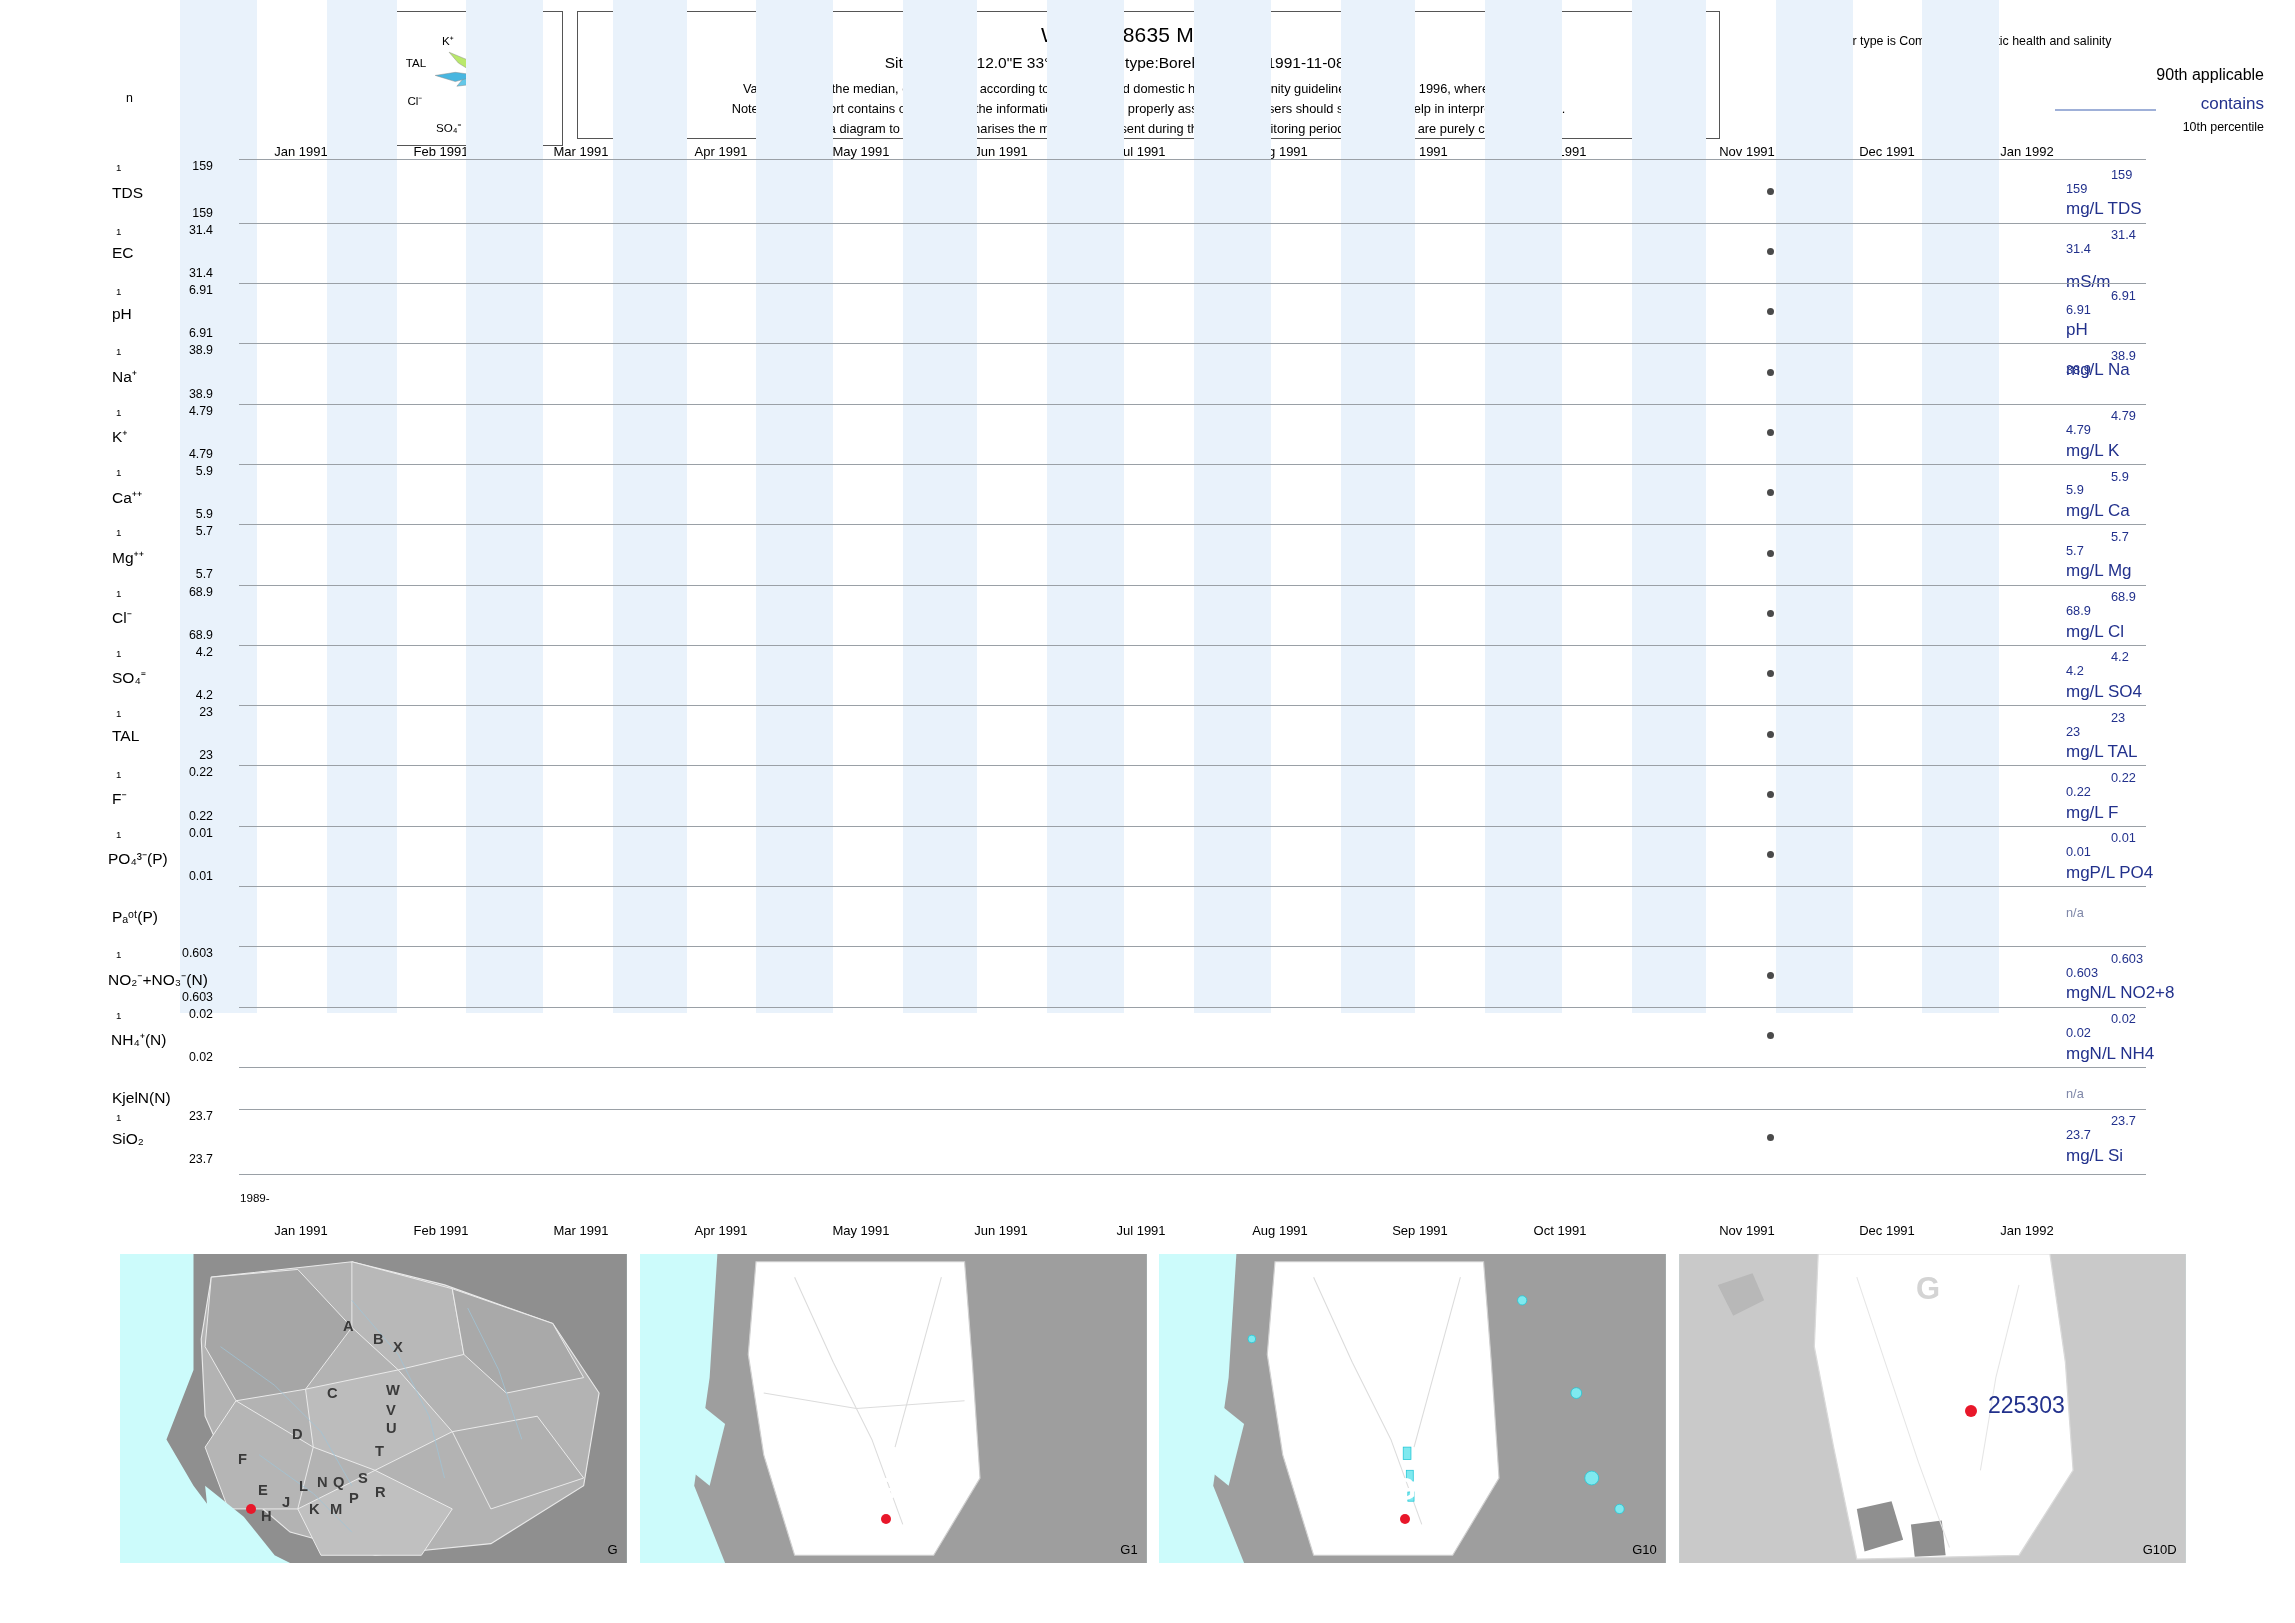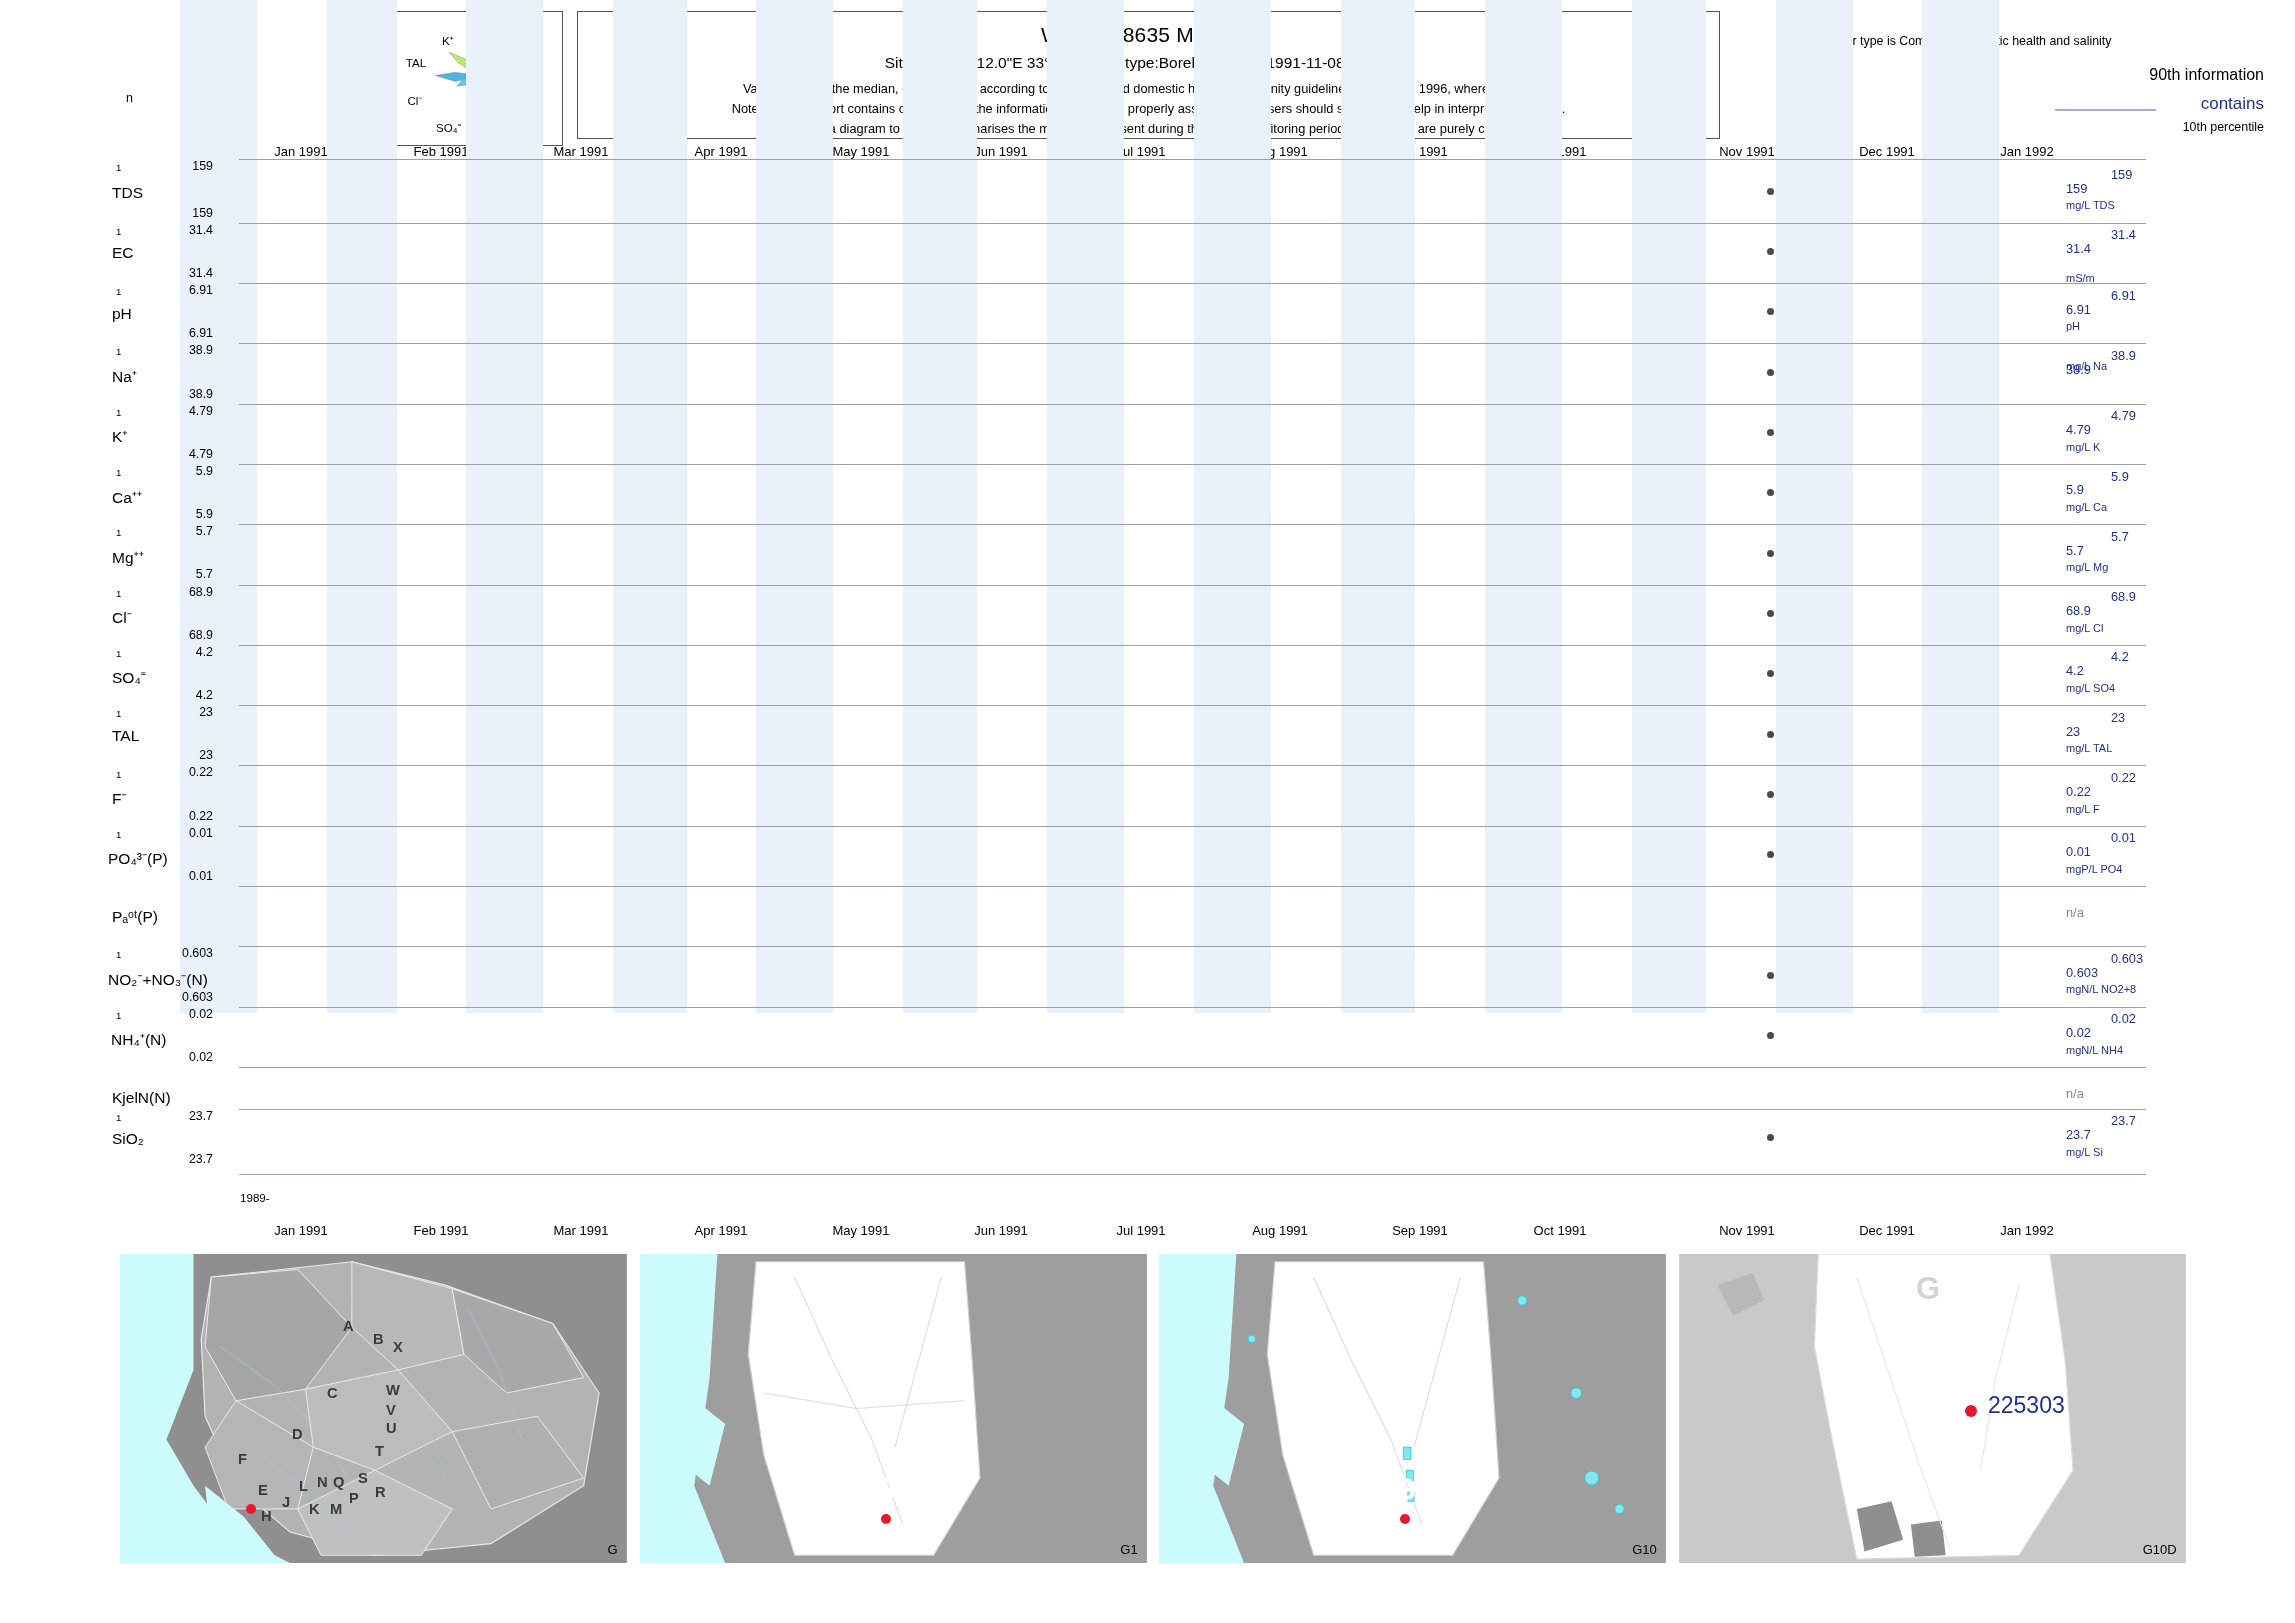--- a/index.html
+++ b/index.html
@@ -177,21 +177,21 @@
     white-space: nowrap;
   }
   .rstat-hi {
     position: absolute;
     font-size: 12.8px;
     color: #22318c;
     white-space: nowrap;
   }
   .rstat-unit {
     position: absolute;
-    font-size: 11px;
+    font-size: 17px;
     color: #22318c;
     white-space: nowrap;
   }
   .na-label {
     position: absolute;
     font-size: 12.8px;
     color: #7f87a8;
   }
   .datapt {
     position: absolute;
@@ -313,21 +313,21 @@
       <div class="guide-seg" style="height:14.7px; background:#8fcf3f;"></div>
       <div class="guide-seg" style="height:16px; background:#46c7d4;"></div>
     </div>
     <span class="guide-key" style="top:28px;">harmful</span>
     <span class="guide-key" style="top:43px;">not acceptable</span>
     <span class="guide-key" style="top:57px;">poor</span>
     <span class="guide-key" style="top:72px;">fair</span>
     <span class="guide-key" style="top:87px;">good</span>
     <span class="guide-key" style="top:101px;">very good</span>
     <div class="median-line"></div>
-    <span class="pct90">90th information</span>
+    <span class="pct90">90th applicable</span>
     <span class="medians">contains</span>
     <span class="pct10">10th percentile</span>
   </div>
 
   <div>
     <span class="month-label" style="left:239px; top:144px;">Jan 1991</span>
     <span class="month-label" style="left:379px; top:144px;">Feb 1991</span>
     <span class="month-label" style="left:519px; top:144px;">Mar 1991</span>
     <span class="month-label" style="left:659px; top:144px;">Apr 1991</span>
     <span class="month-label" style="left:799px; top:144px;">May 1991</span>

